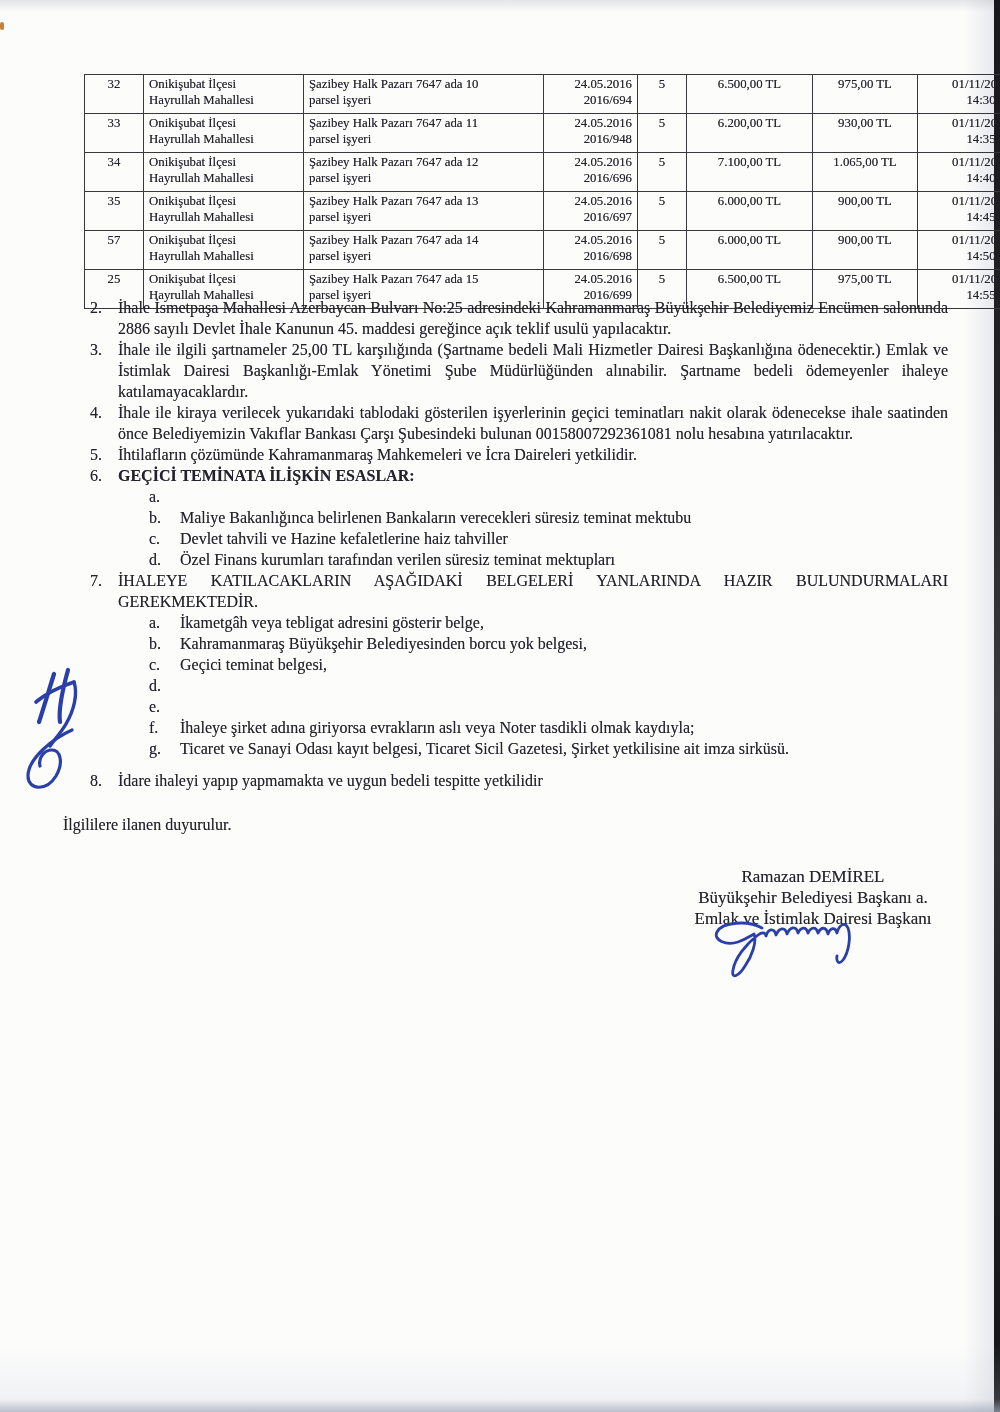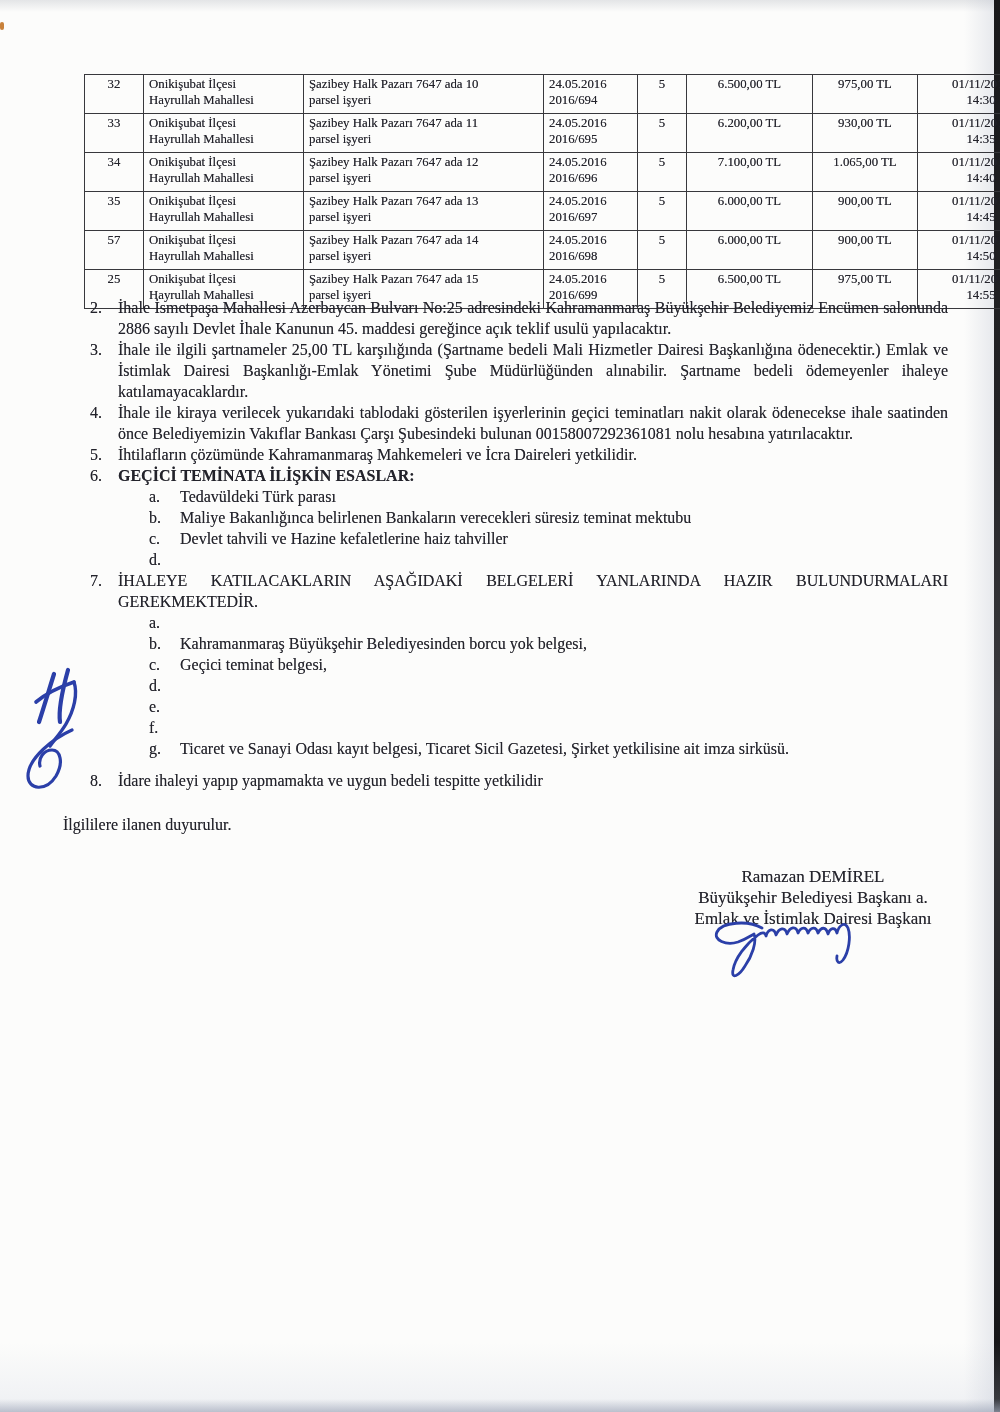--- a/index.html
+++ b/index.html
@@ -36,21 +36,21 @@
     border:1.6px solid #38383c;
     padding:1px 5px 2px 5px;
     vertical-align:top;
     height:35px;
     overflow:hidden;
     text-shadow:0 0 0.4px rgba(30,30,40,0.55);
   }
   td.c-no{width:48px;text-align:center;}
   td.c-loc{width:149px;text-align:left;}
   td.c-desc{width:229px;text-align:left;}
-  td.c-date{width:83px;text-align:left;margin-top:40px;}
+  td.c-date{width:83px;text-align:right;margin-top:40px;}
   td.c-term{width:38px;text-align:center;}
   td.c-price{width:115px;text-align:center;}
   td.c-dep{width:94px;text-align:center;}
   td.c-auc{width:116px;text-align:center;}
 
   
   .content{
     position:absolute;left:63px;top:297px;width:885px;
     font-size:16px;line-height:21px;
     text-shadow:0 0 0.4px rgba(30,30,40,0.5);
@@ -125,21 +125,21 @@
           <td class="c-loc">
             <div>Onikişubat İlçesi</div>
             <div>Hayrullah Mahallesi</div>
           </td>
           <td class="c-desc">
             <div>Şazibey Halk Pazarı 7647 ada 11</div>
             <div>parsel işyeri</div>
           </td>
           <td class="c-date">
             <div>24.05.2016</div>
-            <div>2016/695</div>
+            <div>2016/948</div>
           </td>
           <td class="c-term">
             <div>5</div>
           </td>
           <td class="c-price">
             <div>6.200,00 TL</div>
           </td>
           <td class="c-dep">
             <div>930,00 TL</div>
           </td>
@@ -287,56 +287,58 @@
       <div class="item">
         <span class="num">5.</span>
         <span class="body">İhtilafların çözümünde Kahramanmaraş Mahkemeleri ve İcra Daireleri yetkilidir.</span>
       </div>
       <div class="item">
         <span class="num">6.</span>
         <span class="body bold-text">GEÇİCİ TEMİNATA İLİŞKİN ESASLAR:</span>
       </div>
       <div class="sub">
         <span class="letter">a.</span>
-        <span class="body">Tedavüldeki Türk parası</span>
       </div>
       <div class="sub">
         <span class="letter">b.</span>
         <span class="body">Maliye Bakanlığınca belirlenen Bankaların verecekleri süresiz teminat mektubu</span>
       </div>
       <div class="sub">
         <span class="letter">c.</span>
         <span class="body">Devlet tahvili ve Hazine kefaletlerine haiz tahviller</span>
       </div>
       <div class="sub">
         <span class="letter">d.</span>
+        <span class="body">Özel Finans kurumları tarafından verilen süresiz teminat mektupları</span>
       </div>
       <div class="item">
         <span class="num">7.</span>
         <span class="body">İHALEYE KATILACAKLARIN AŞAĞIDAKİ BELGELERİ YANLARINDA HAZIR BULUNDURMALARI GEREKMEKTEDİR.</span>
       </div>
       <div class="sub">
         <span class="letter">a.</span>
+        <span class="body">İkametgâh veya tebligat adresini gösterir belge,</span>
       </div>
       <div class="sub">
         <span class="letter">b.</span>
         <span class="body">Kahramanmaraş Büyükşehir Belediyesinden borcu yok belgesi,</span>
       </div>
       <div class="sub">
         <span class="letter">c.</span>
         <span class="body">Geçici teminat belgesi,</span>
       </div>
       <div class="sub">
         <span class="letter">d.</span>
       </div>
       <div class="sub">
         <span class="letter">e.</span>
       </div>
       <div class="sub">
         <span class="letter">f.</span>
+        <span class="body">İhaleye şirket adına giriyorsa evrakların aslı veya Noter tasdikli olmak kaydıyla;</span>
       </div>
       <div class="sub">
         <span class="letter">g.</span>
         <span class="body">Ticaret ve Sanayi Odası kayıt belgesi, Ticaret Sicil Gazetesi, Şirket yetkilisine ait imza sirküsü.</span>
       </div>
       <div class="item final-item">
         <span class="num">8.</span>
         <span class="body">İdare ihaleyi yapıp yapmamakta ve uygun bedeli tespitte yetkilidir</span>
       </div>
       <div class="closing">İlgililere ilanen duyurulur.</div>

